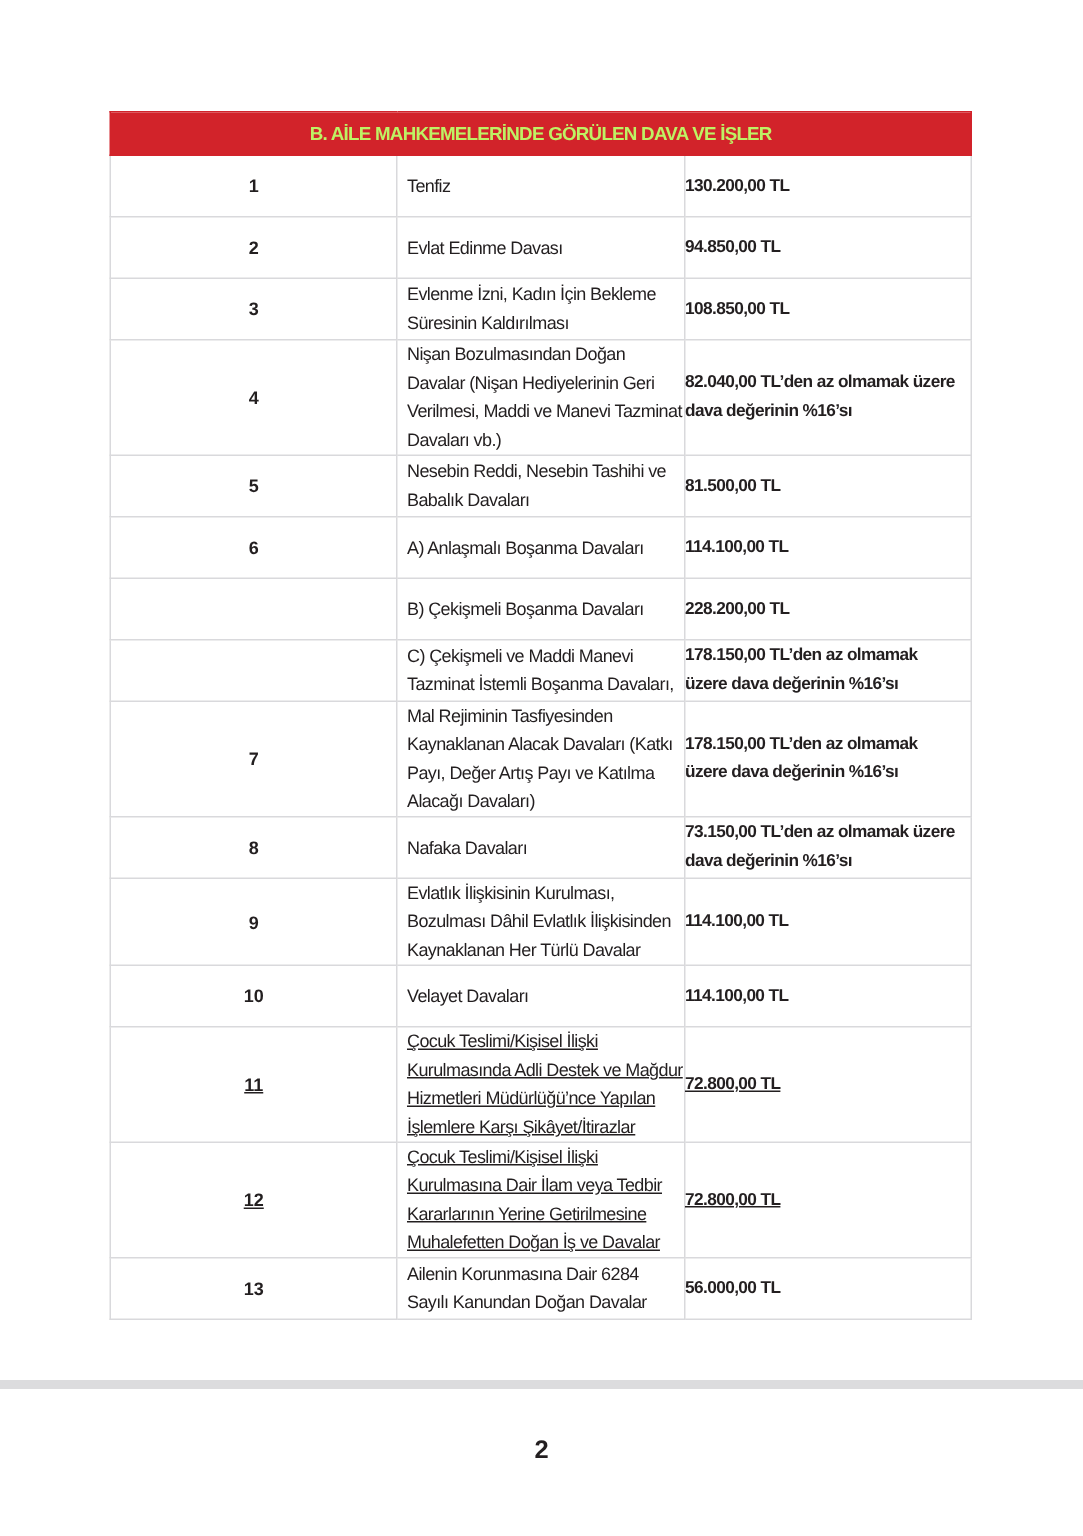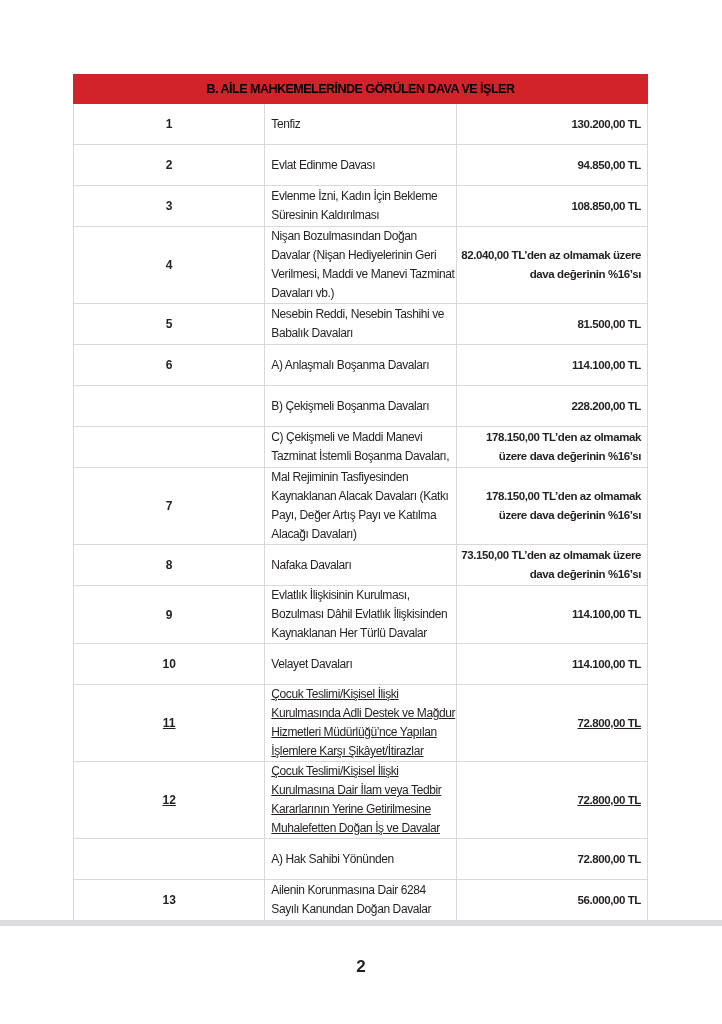--- a/index.html
+++ b/index.html
@@ -6,27 +6,27 @@
   body {
     width: 722px; height: 1024px; background: #ffffff; position: relative;
     font-family: "Liberation Sans", sans-serif; color: #231f20; overflow: hidden;
   }
   .tbl {
     position: absolute; left: 73px; top: 74px; width: 575px;
     border-collapse: collapse; table-layout: fixed;
   }
   .tbl td, .tbl th { border: 1px solid #d9d9dc; padding: 0; }
   .tbl th {
-    background: #d2232a; color: #000000; height: 28px;
+    background: #d2232a; color: #bef264; height: 28px;
     font-family: "Liberation Sans", sans-serif; font-weight: bold; font-size: 12.5px;
     letter-spacing: -0.5px; text-align: center; border-color: #d2232a;
   }
   .c-num { width: 37px; text-align: center; font-weight: bold; font-size: 12px; }
   .c-desc { width: 295px; padding-left: 6px !important; font-size: 12px; line-height: 19px; letter-spacing: -0.4px; }
-  .c-val { text-align: right; padding-right: 6px !important; font-weight: bold; font-size: 11.5px; line-height: 19px; letter-spacing: -0.4px; }
+  .c-val { text-align: left; padding-right: 6px !important; font-weight: bold; font-size: 11.5px; line-height: 19px; letter-spacing: -0.4px; }
   .r1 td { height: 40px; }
   .r2 td { height: 40px; }
   .r3 td { height: 58px; text-decoration: underline; }
   .footer-bar {
     position: absolute; left: 0; top: 920px; width: 722px; height: 6px; background: #dcdcde;
   }
   .page-num {
     position: absolute; left: 0; width: 722px; top: 957px; text-align: center;
     font-family: "Liberation Sans", sans-serif; font-weight: bold; font-size: 17px; color: #231f20;
   }
@@ -104,25 +104,20 @@
       <tr class="r3">
         <td class="c-num">11</td>
         <td class="c-desc">Çocuk Teslimi/Kişisel İlişki Kurulmasında Adli Destek ve Mağdur Hizmetleri Müdürlüğü’nce Yapılan İşlemlere Karşı Şikâyet/İtirazlar</td>
         <td class="c-val">72.800,00 TL</td>
       </tr>
       <tr class="r3">
         <td class="c-num">12</td>
         <td class="c-desc">Çocuk Teslimi/Kişisel İlişki Kurulmasına Dair İlam veya Tedbir Kararlarının Yerine Getirilmesine Muhalefetten Doğan İş ve Davalar</td>
         <td class="c-val">72.800,00 TL</td>
       </tr>
-      <tr class="r1">
-        <td class="c-num"></td>
-        <td class="c-desc">A) Hak Sahibi Yönünden</td>
-        <td class="c-val">72.800,00 TL</td>
-      </tr>
       <tr class="r2">
         <td class="c-num">13</td>
         <td class="c-desc">Ailenin Korunmasına Dair 6284 Sayılı Kanundan Doğan Davalar</td>
         <td class="c-val">56.000,00 TL</td>
       </tr>
     </tbody>
 </table>
 
 <div class="footer-bar"></div>
 <div class="page-num">2</div>

